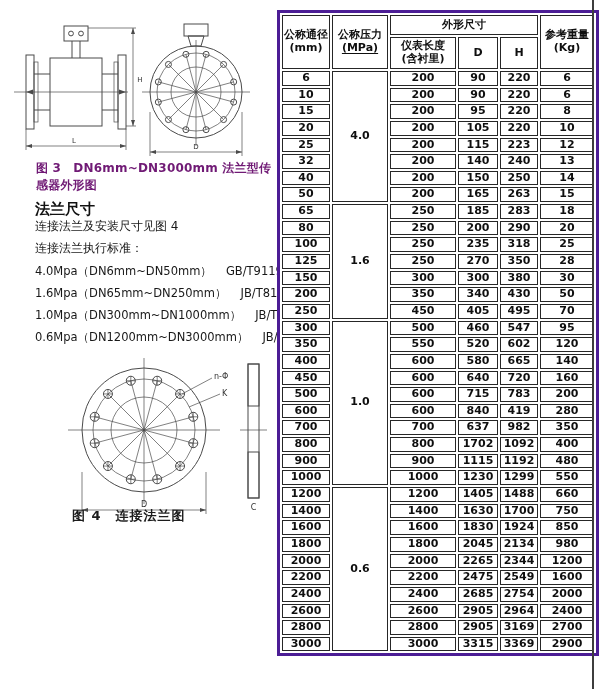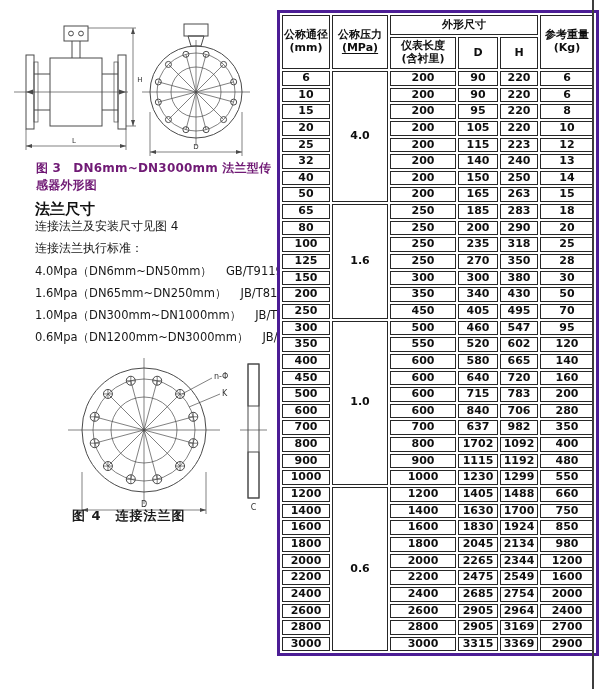--- a/index.html
+++ b/index.html
@@ -439,21 +439,21 @@
         <td>500</td>
         <td>600</td>
         <td>715</td>
         <td>783</td>
         <td>200</td>
       </tr>
       <tr>
         <td>600</td>
         <td>600</td>
         <td>840</td>
-        <td>706</td>
+        <td>419</td>
         <td>280</td>
       </tr>
       <tr>
         <td>700</td>
         <td>700</td>
         <td>637</td>
         <td>982</td>
         <td>350</td>
       </tr>
       <tr>

